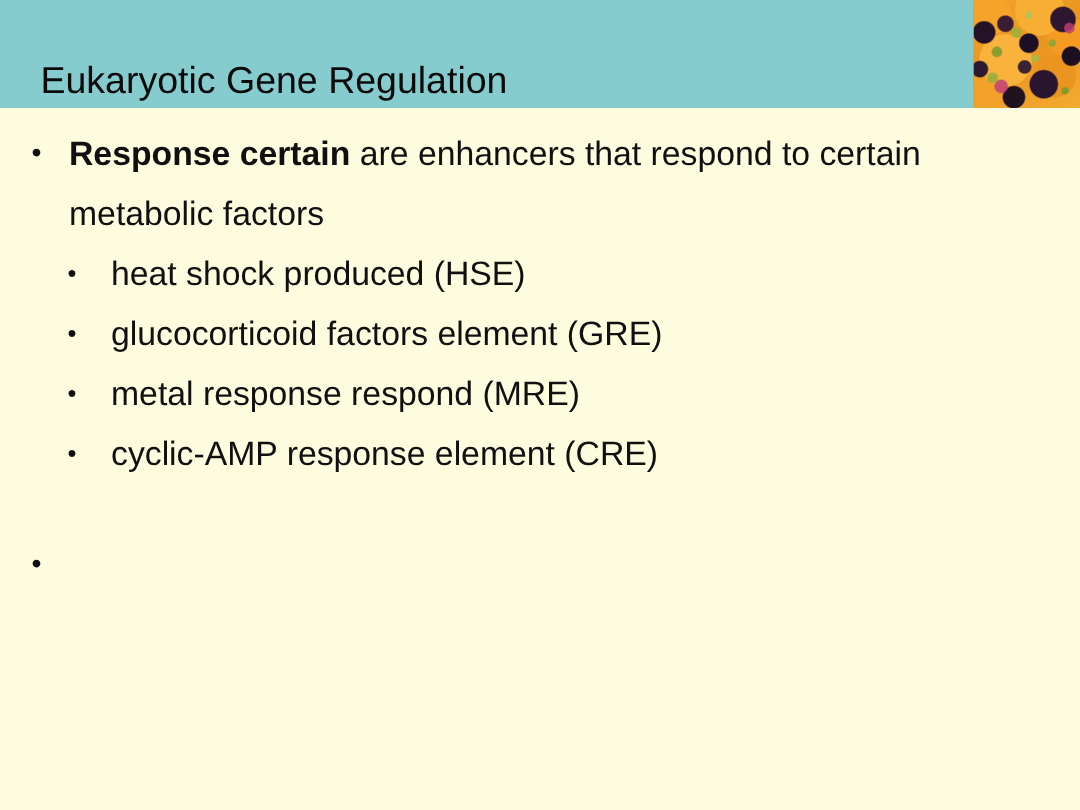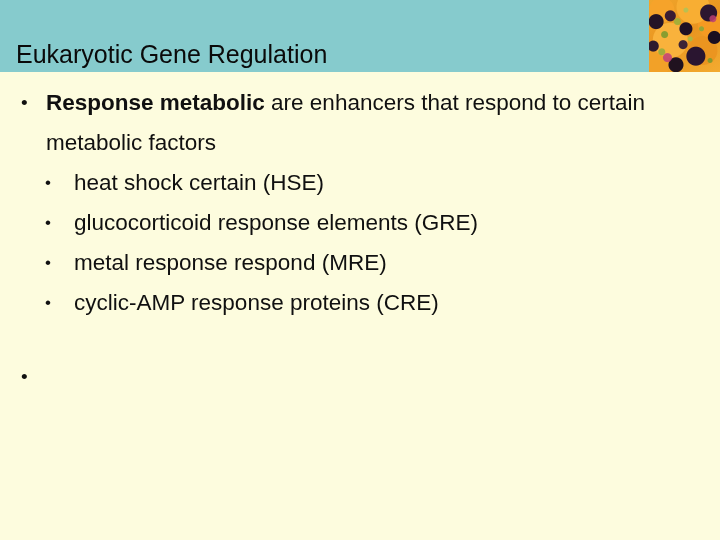--- a/index.html
+++ b/index.html
@@ -25,21 +25,21 @@
   .header-band {
     position: absolute;
     left: 0;
     top: 0;
     width: 720px;
     height: 72px;
     background: #86cbcd;
   }
   .slide-title {
     position: absolute;
-    left: 16px;
+    left: 27px;
     top: 22px;
     width: 610px;
     font-size: 25px;
     line-height: 30px;
     font-weight: 400;
     color: #0a0a0a;
     letter-spacing: 0px;
     white-space: nowrap;
   }
 
@@ -170,34 +170,34 @@
     <div class="ph-layer"></div>
     <div class="ph-berries"></div>
     <div class="ph-greens"></div>
     <div class="ph-pink"></div>
   </div>
 
   <div class="body-area">
 
     <div class="bullet-block block-1">
       <div class="lvl1">
-        <span class="dot">•</span><span class="strong">Response metabolic</span><span> are enhancers that respond to certain metabolic factors</span>
+        <span class="dot">•</span><span class="strong">Response certain</span><span> are enhancers that respond to certain metabolic factors</span>
       </div>
       <ul class="sub-list">
         <li class="lvl2">
-          <span class="dot">•</span><span>heat shock certain (HSE)</span>
-        </li>
-        <li class="lvl2">
-          <span class="dot">•</span><span>glucocorticoid response elements (GRE)</span>
+          <span class="dot">•</span><span>heat shock produced (HSE)</span>
+        </li>
+        <li class="lvl2">
+          <span class="dot">•</span><span>glucocorticoid factors element (GRE)</span>
         </li>
         <li class="lvl2">
           <span class="dot">•</span><span>metal response respond (MRE)</span>
         </li>
         <li class="lvl2">
-          <span class="dot">•</span><span>cyclic-AMP response proteins (CRE)</span>
+          <span class="dot">•</span><span>cyclic-AMP response element (CRE)</span>
         </li>
       </ul>
     </div>
 
     <div class="bullet-block block-2">
       <div class="lvl1">
         <span class="dot">•</span>
       </div>
     </div>
 

